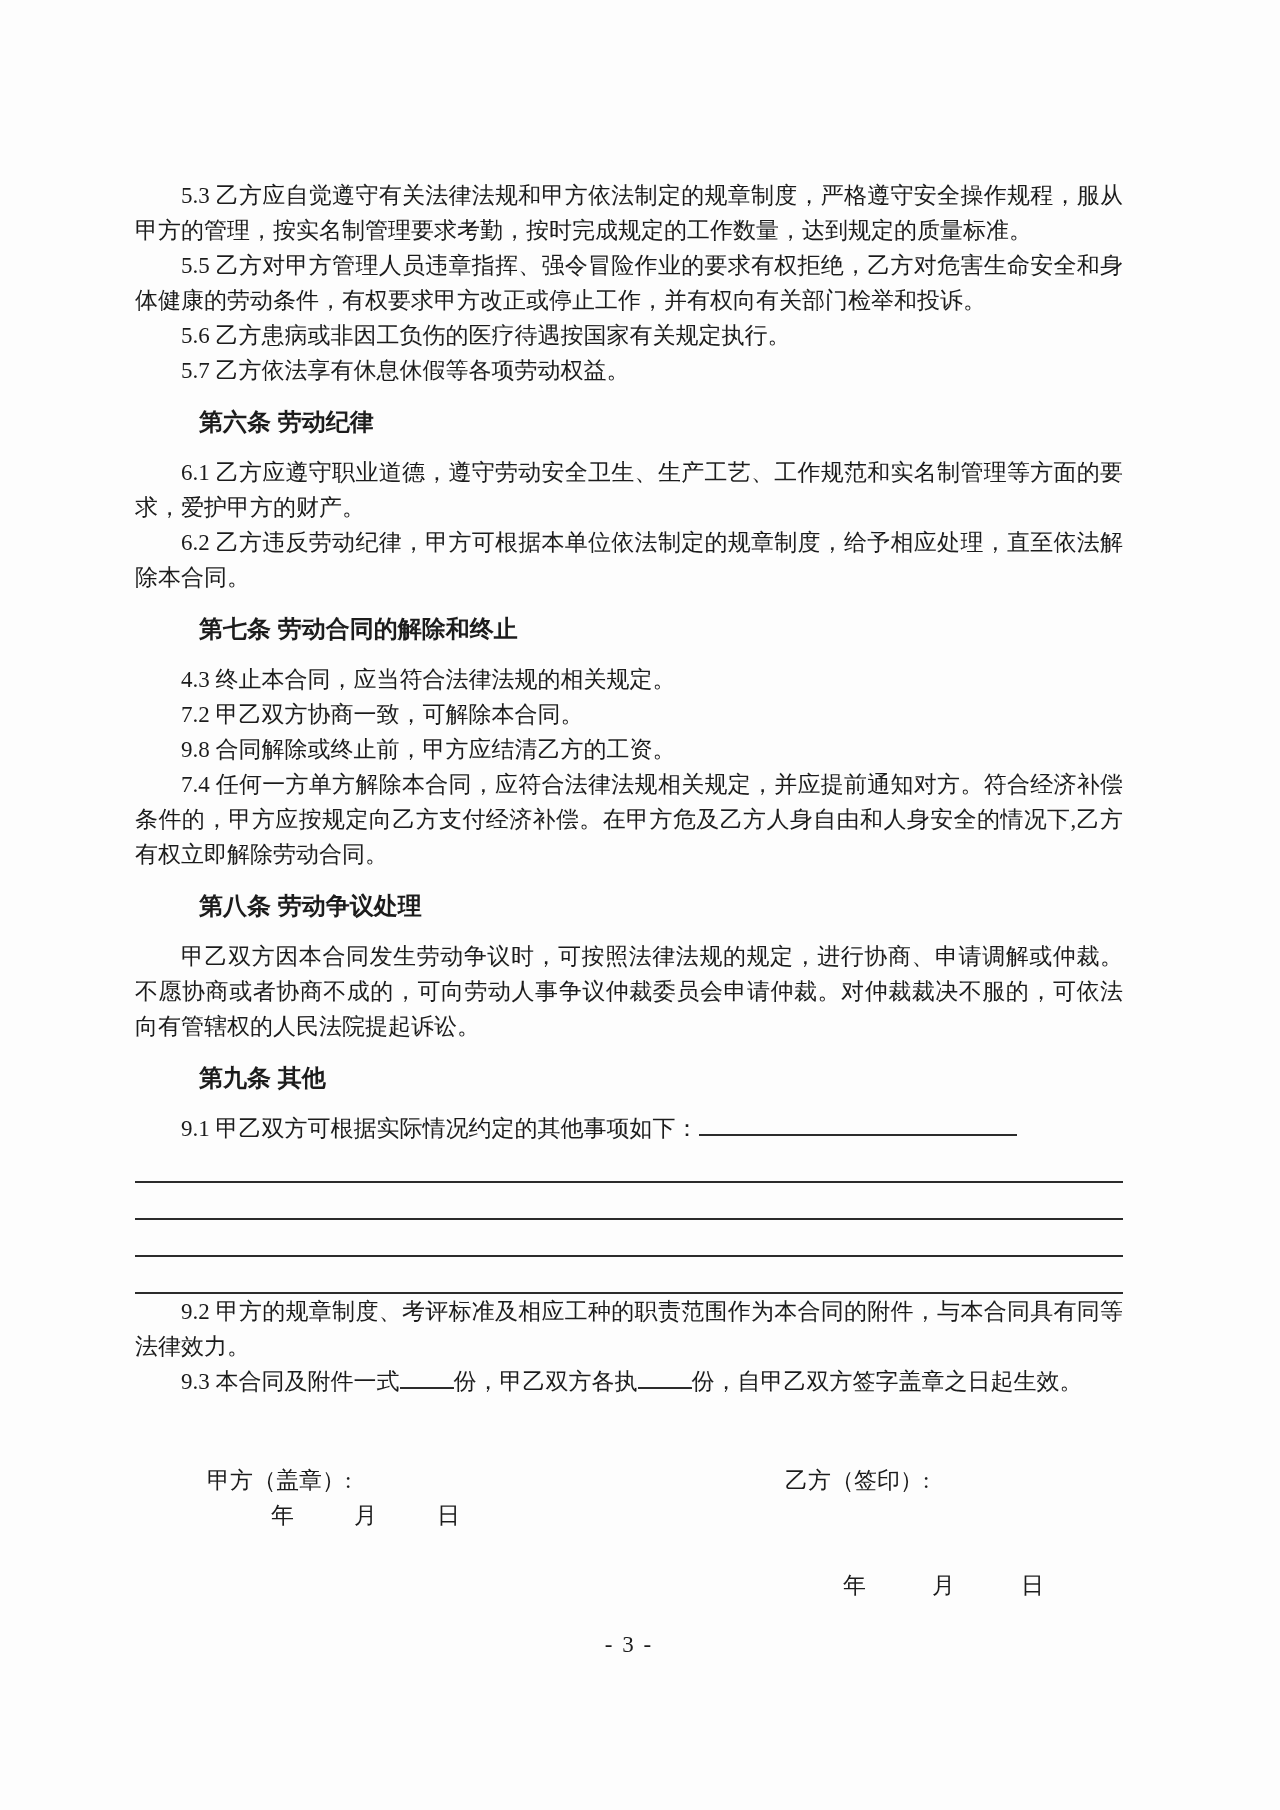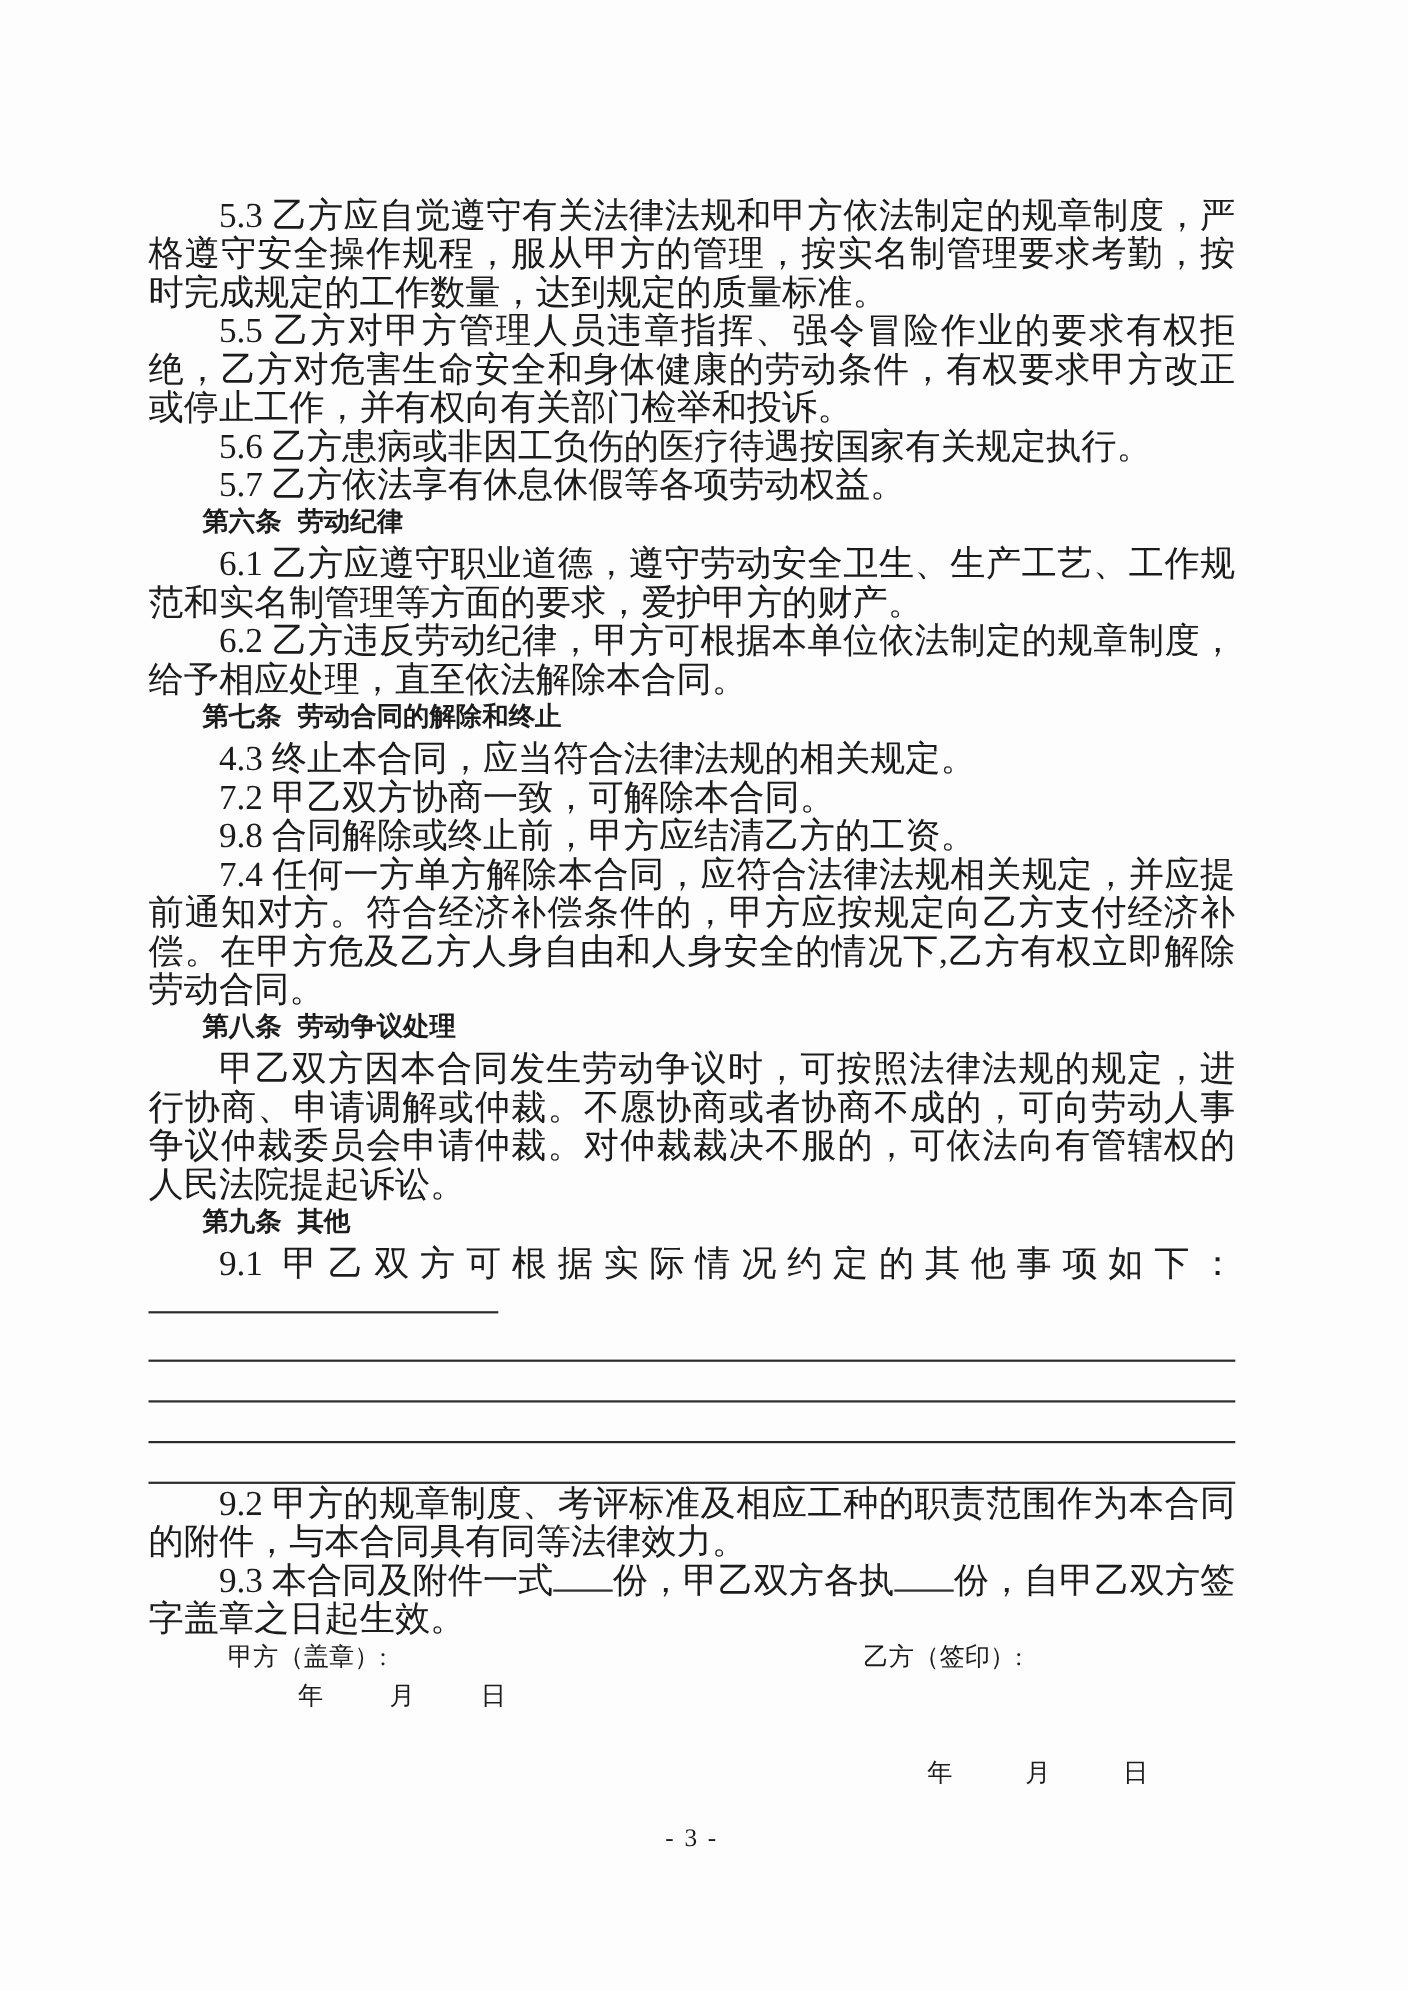--- a/index.html
+++ b/index.html
@@ -10,48 +10,49 @@
     margin: 0 auto;
     background: #fdfdfd;
     color: #1c1c1c;
     font-family: "Liberation Serif", "DejaVu Serif", serif;
     box-sizing: border-box;
     padding: 178px 157px 0 135px;
     overflow: hidden;
   }
   .para {
     margin: 0;
-    font-size: 32px;
+    font-size: 23px;
     line-height: 35px;
     text-align: justify;
     text-indent: 2em;
     word-break: break-all;
   }
   .heading {
-    margin: 1px;
+    margin: 16px;
     font-size: 24px;
     line-height: 35px;
     font-weight: bold;
     text-indent: 2em;
-    font-family: Liberation Mono, monospace;
+    font-family: Liberation Sans, sans-serif;
   }
   .blank-inline {
     display: inline-block;
     height: 3px;
     border-bottom: 2px solid #2c2c2c;
     vertical-align: baseline;
   }
   .w-tail { width: 318px; }
   .w-short { width: 54px; }
   .blank-row {
     height: 35px;
     border-bottom: 2px solid #2c2c2c;
   }
   .sig-section {
     display: flex;
+    margin-top: 64px;
     font-size: 23px;
   }
   .sig-col-a { margin-left: 72px; }
   .sig-col-b { margin-left: auto; width: 338px; }
   .sig-row { line-height: 35px; height: 35px; white-space: nowrap; }
   .sig-date-a { padding-left: 64px; }
   .sig-date-a span { margin-right: 60px; }
   .sig-date-b { padding-left: 58px; }
   .sig-date-b span { margin-right: 66px; }
   .sig-date-a span:last-child, .sig-date-b span:last-child { margin-right: 0; }

